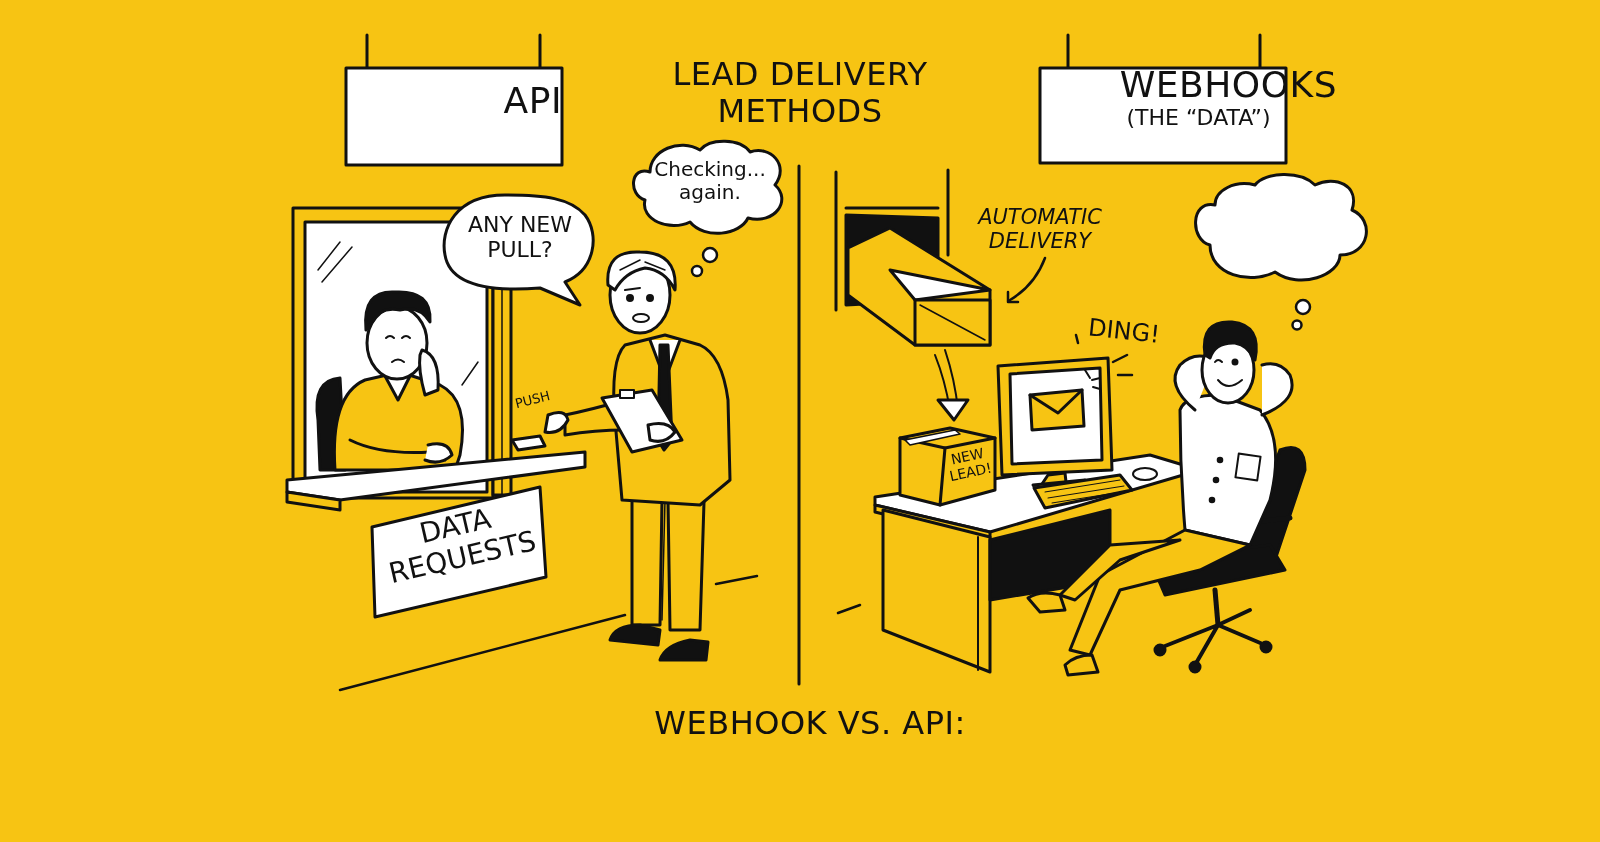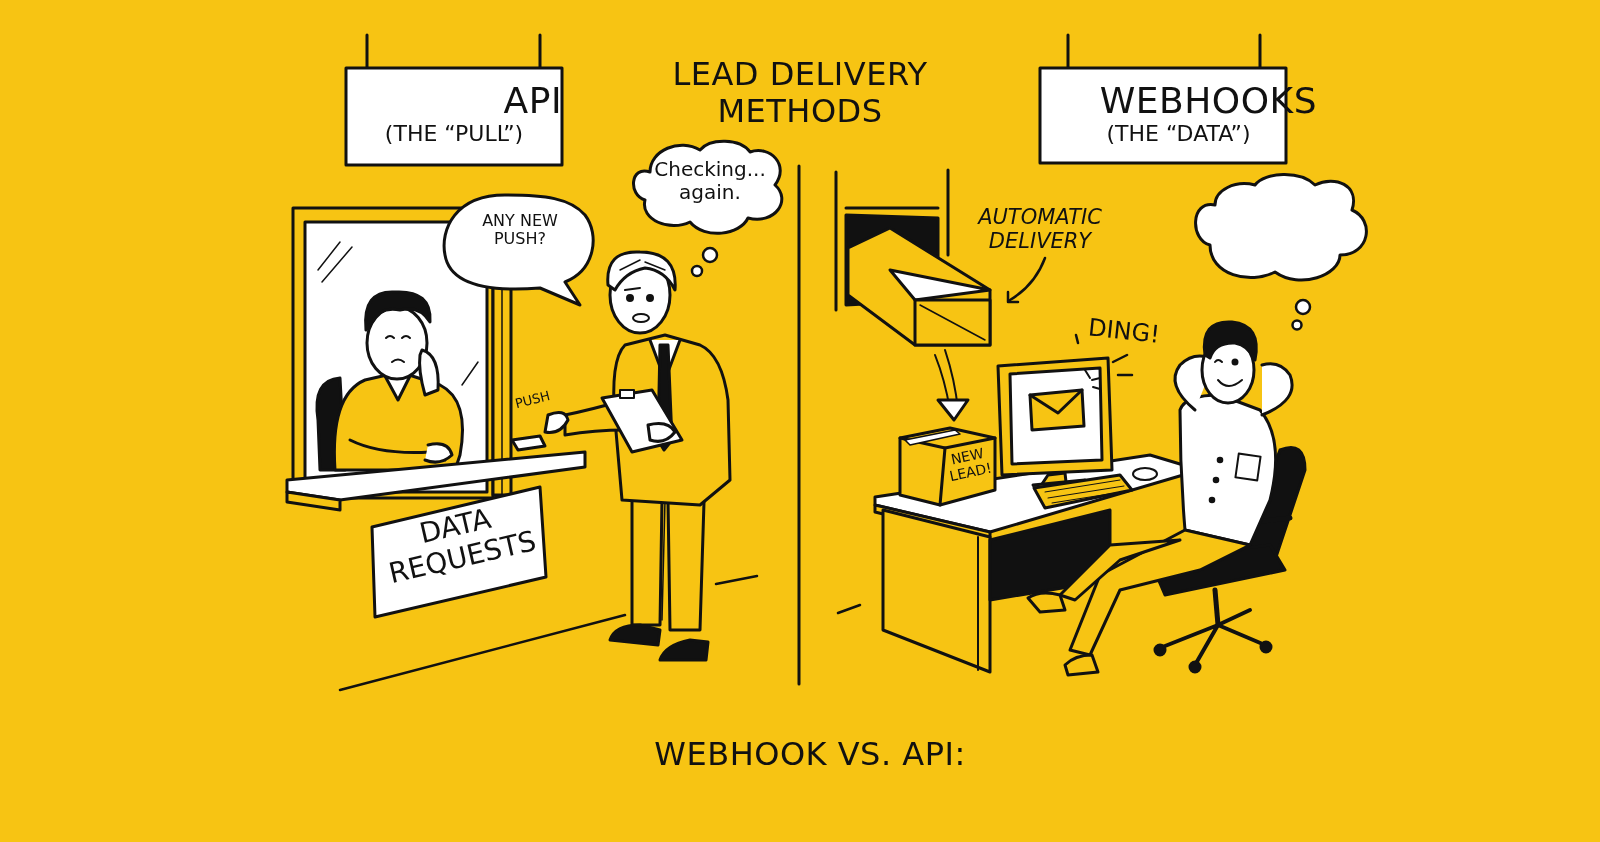--- a/index.html
+++ b/index.html
@@ -15,21 +15,21 @@
     .txt {
       position: absolute;
       text-align: center;
       line-height: 1.15;
       color: #111;
       white-space: nowrap;
     }
     .sign-title { font-size: 36px; letter-spacing: 0.5px; text-align: right; }
     .sign-sub { font-size: 22px; }
     .main-title { font-size: 32px; letter-spacing: 0.5px; }
-    .bubble-text { font-size: 16px; }
+    .bubble-text { font-size: 22px; }
     .label { font-size: 22px; }
     .caption { font-size: 32px; letter-spacing: 0.5px; }
     .small { font-size: 13px; }
   </style>
 </head>
 <body>
 
 <div class="stage">
 
   <svg class="art" width="1600" height="842" viewBox="0 0 1600 842">
@@ -230,31 +230,30 @@
     </g>
   </svg>
 
   <div class="txt main-title" style="left:640px; top:56px; width:320px;">
     <div>LEAD DELIVERY</div>
     <div>METHODS</div>
   </div>
 
   <div class="txt" style="left:346px; top:80px; width:216px;">
     <div class="sign-title">API</div>
-    <div class="sign-sub">(THE “PULL”)</div>
-  </div>
-
-  <div class="txt" style="left:1040px; top:80px; width:277px;">
+  </div>
+
+  <div class="txt" style="left:1040px; top:64px; width:277px;padding-left:20px;">
     <div class="sign-title">WEBHOOKS</div>
     <div class="sign-sub">(THE “DATA”)</div>
   </div>
 
   <div class="txt bubble-text" style="left:445px; top:212px; width:150px;">
     <div>ANY NEW</div>
-    <div>PUSH?</div>
+    <div>PULL?</div>
   </div>
 
   <div class="txt" style="left:630px; top:158px; width:160px; font-size:20px;">
     <div>Checking...</div>
     <div>again.</div>
   </div>
 
   <div class="txt small" style="left:515px; top:393px; transform:rotate(-14deg);">PUSH</div>
 
   <div class="txt" style="left:375px; top:510px; width:168px; font-size:28px; transform:rotate(-13deg);">
@@ -268,17 +267,17 @@
   </div>
 
 
   <div class="txt" style="left:1088px; top:318px; font-size:24px; transform:rotate(6deg);">DING!</div>
 
   <div class="txt" style="left:943px; top:448px; width:52px; font-size:14px; transform:rotate(-12deg);">
     <div>NEW</div>
     <div>LEAD!</div>
   </div>
 
-  <div class="txt caption" style="left:500px; top:736px; width:620px;">
+  <div class="txt caption" style="left:500px; top:705px; width:620px;">
     <div>WEBHOOK VS. API:</div>
   </div>
 
 </div>
 
 </body></html>

